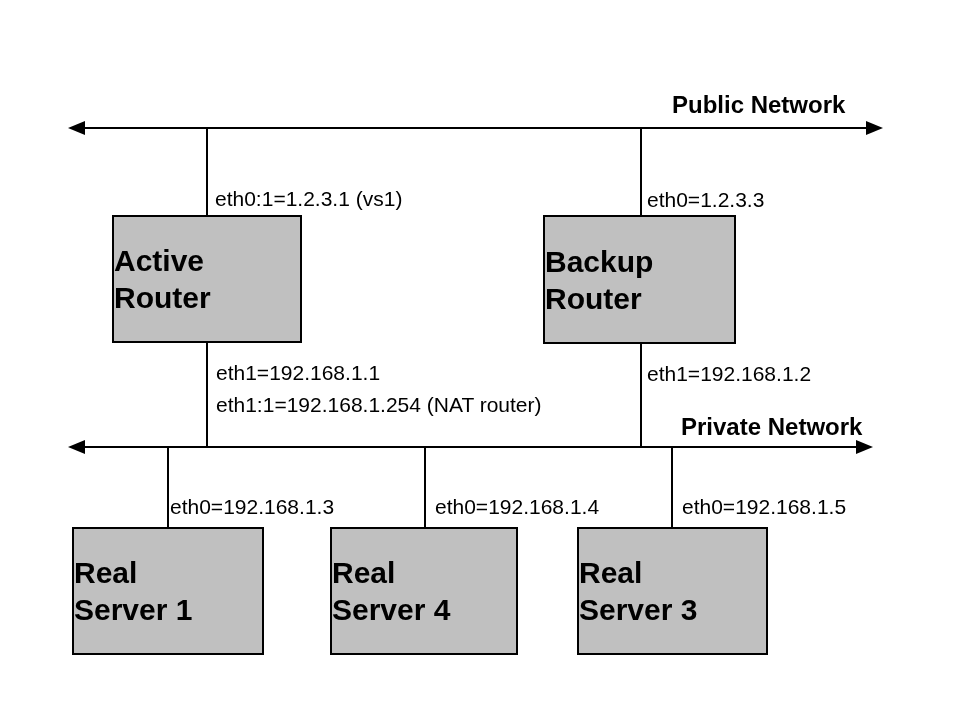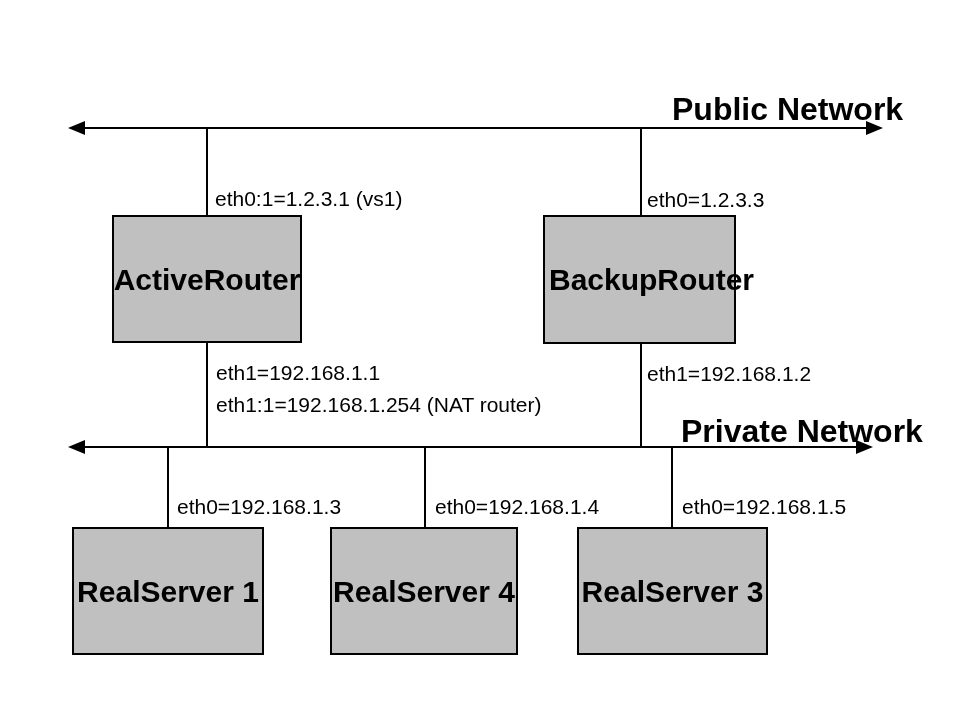--- a/index.html
+++ b/index.html
@@ -39,32 +39,32 @@
     border-top: 7px solid transparent;
     border-bottom: 7px solid transparent;
     border-left: 17px solid #000000;
   }
   .node-box {
     position: absolute;
     box-sizing: border-box;
     background: #c0c0c0;
     border: 2px solid #000000;
     display: flex;
-    flex-direction: row;
-    align-items: center;
+    flex-direction: column;
+    align-items: flex-start;
     justify-content: center;
     text-align: center;
     font-weight: bold;
     font-size: 30px;
     line-height: 37px;
   }
   .net-label {
     position: absolute;
     font-weight: bold;
-    font-size: 32px;
+    font-size: 24px;
     white-space: nowrap;
   }
   .if-label {
     position: absolute;
     font-size: 21px;
     white-space: nowrap;
   }
 </style>
 </head>
 <body>
@@ -79,42 +79,42 @@
   <div class="vline" style="left:206px; top:128px; height:87px;"></div>
   <div class="vline" style="left:640px; top:128px; height:87px;"></div>
 
   <div class="if-label" style="left:215px; top:187px;">eth0:1=1.2.3.1 (vs1)</div>
   <div class="if-label" style="left:647px; top:188px;">eth0=1.2.3.3</div>
 
   <div class="node-box" style="left:112px; top:215px; width:190px; height:128px;">
     <span>Active</span>
     <span>Router</span>
   </div>
-  <div class="node-box" style="left:543px; top:215px; width:193px; height:129px;padding-left:24px;">
+  <div class="node-box" style="left:543px; top:215px; width:193px; height:129px;">
     <span>Backup</span>
     <span>Router</span>
   </div>
 
   <div class="vline" style="left:206px; top:343px; height:105px;"></div>
   <div class="vline" style="left:640px; top:344px; height:104px;"></div>
 
   <div class="if-label" style="left:216px; top:361px;">eth1=192.168.1.1</div>
   <div class="if-label" style="left:216px; top:393px;">eth1:1=192.168.1.254 (NAT router)</div>
   <div class="if-label" style="left:647px; top:362px;">eth1=192.168.1.2</div>
 
   <div class="net-label" style="left:681px; top:413px;">Private Network</div>
   <div class="arrow-left" style="left:68px; top:440px;"></div>
   <div class="hline" style="left:80px; top:446px; width:778px;"></div>
   <div class="arrow-right" style="left:856px; top:440px;"></div>
 
   <div class="vline" style="left:167px; top:447px; height:80px;"></div>
   <div class="vline" style="left:424px; top:447px; height:80px;"></div>
   <div class="vline" style="left:671px; top:447px; height:80px;"></div>
 
-  <div class="if-label" style="left:177px; top:495px;">eth0=192.168.1.3</div>
+  <div class="if-label" style="left:170px; top:495px;">eth0=192.168.1.3</div>
   <div class="if-label" style="left:435px; top:495px;">eth0=192.168.1.4</div>
   <div class="if-label" style="left:682px; top:495px;">eth0=192.168.1.5</div>
 
   <div class="node-box" style="left:72px; top:527px; width:192px; height:128px;">
     <span>Real</span>
     <span>Server 1</span>
   </div>
   <div class="node-box" style="left:330px; top:527px; width:188px; height:128px;">
     <span>Real</span>
     <span>Server 4</span>

